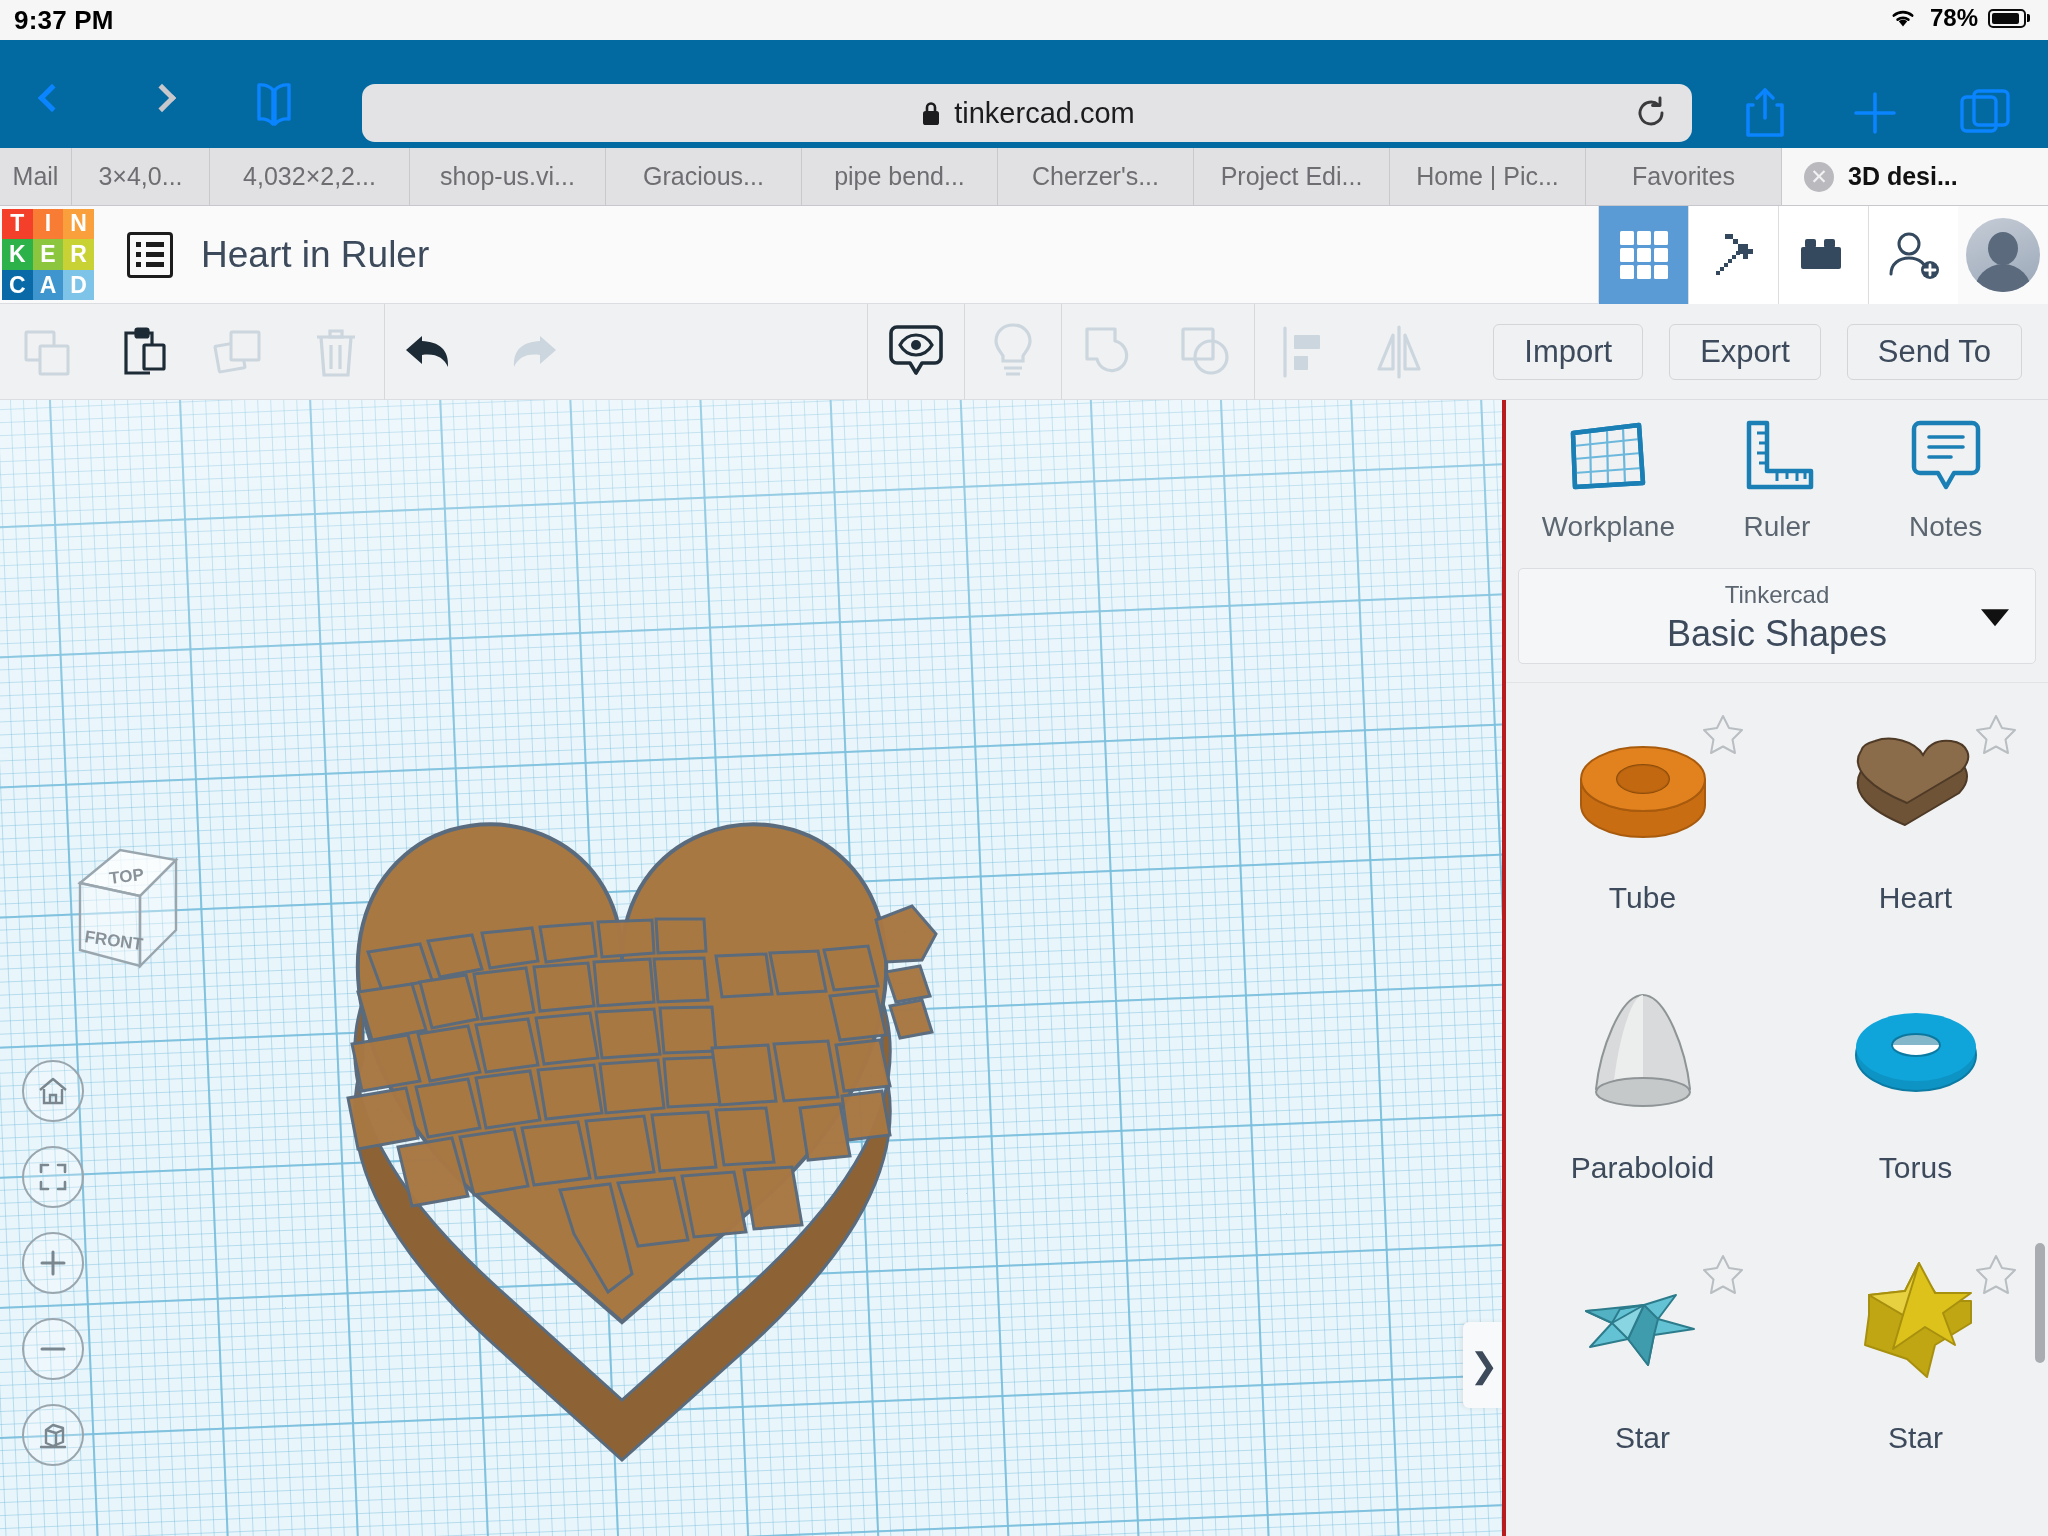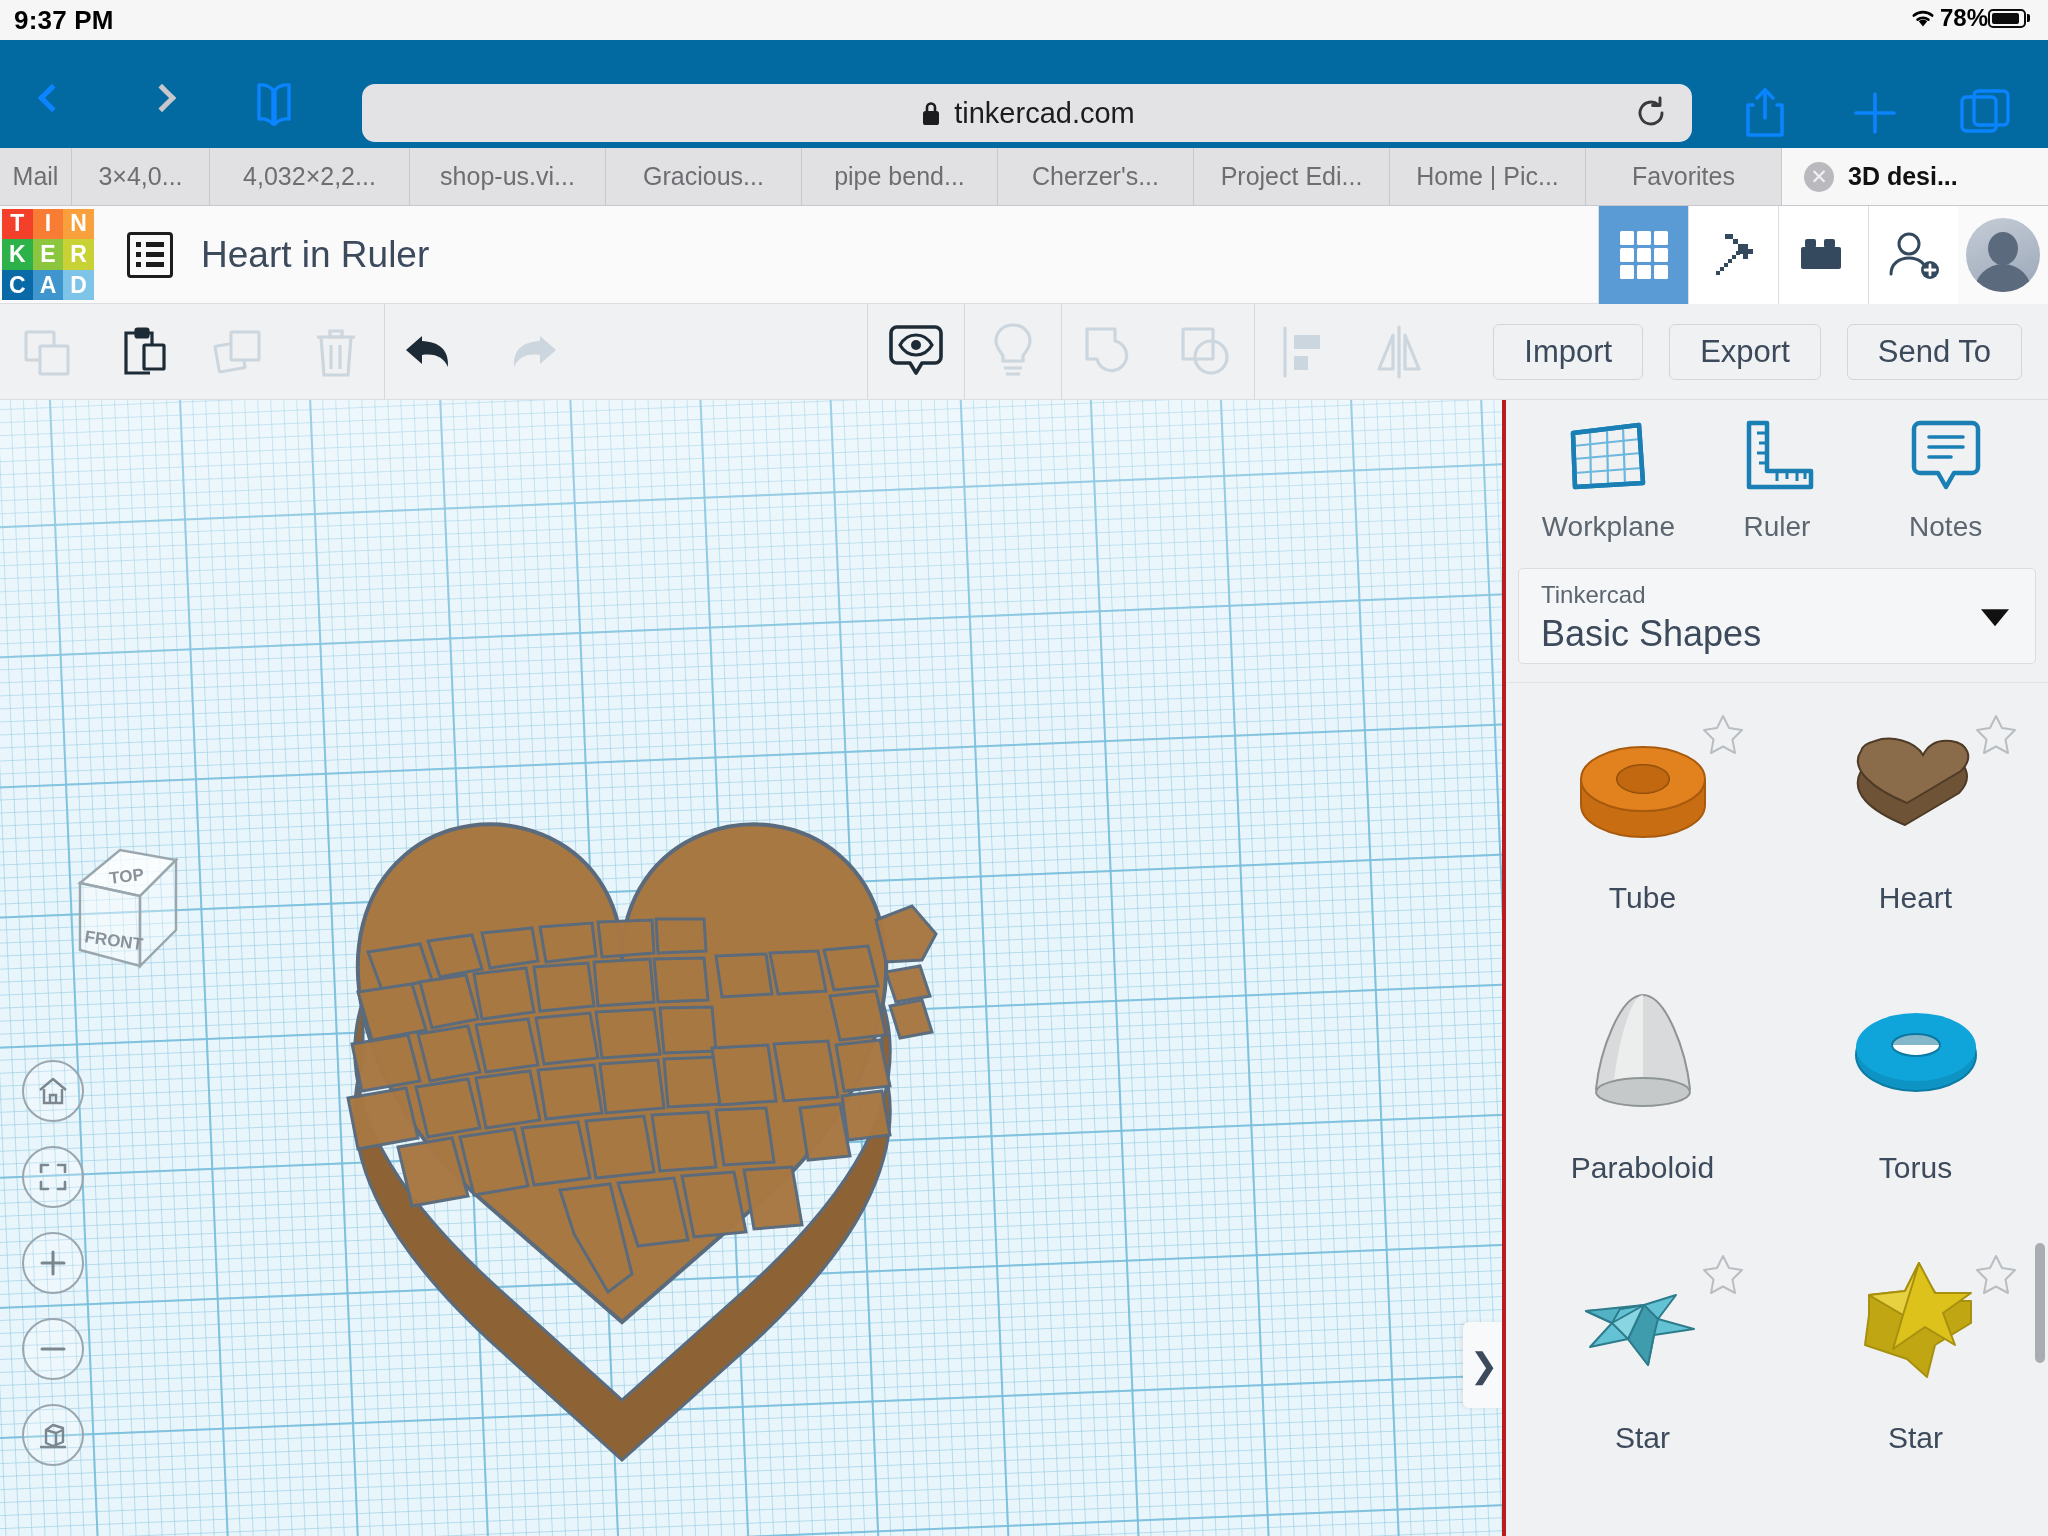--- a/index.html
+++ b/index.html
@@ -2,35 +2,35 @@
 <html><head>
 <meta charset="utf-8">
 <style>
   * { box-sizing: border-box; margin: 0; padding: 0; }
   html, body {
     width: 2048px; height: 1536px;
     font-family: "Liberation Sans", sans-serif;
     background: #f2f2f4;
     overflow: hidden;
   }
-  #app { position: relative; width: 2048px; height: 1536px; }
+  #app { position: relative; width: 2048px; height: 1536px; text-align: center; }
 
   
   .statusbar {
     position: absolute; top: 0; left: 0; width: 2048px; height: 40px;
     background: #f6f6f7;
   }
   .status-time {
     position: absolute; left: 14px; top: 5px;
     font-size: 26px; font-weight: 600; color: #000;
     letter-spacing: 0.2px;
   }
   .status-right {
     position: absolute; right: 18px; top: 4px;
-    display: flex; align-items: center; 
+    display: flex; align-items: center; gap: 10px;
   }
   .status-batt-pct { font-size: 24px; font-weight: 600; color: #000; }
   .batt-body {
     width: 38px; height: 19px; border: 2px solid #000; border-radius: 5px;
     position: relative; opacity: 0.95;
   }
   .batt-fill {
     position: absolute; left: 2px; top: 2px; bottom: 2px;
     width: 78%; background: #000; border-radius: 2px;
   }

